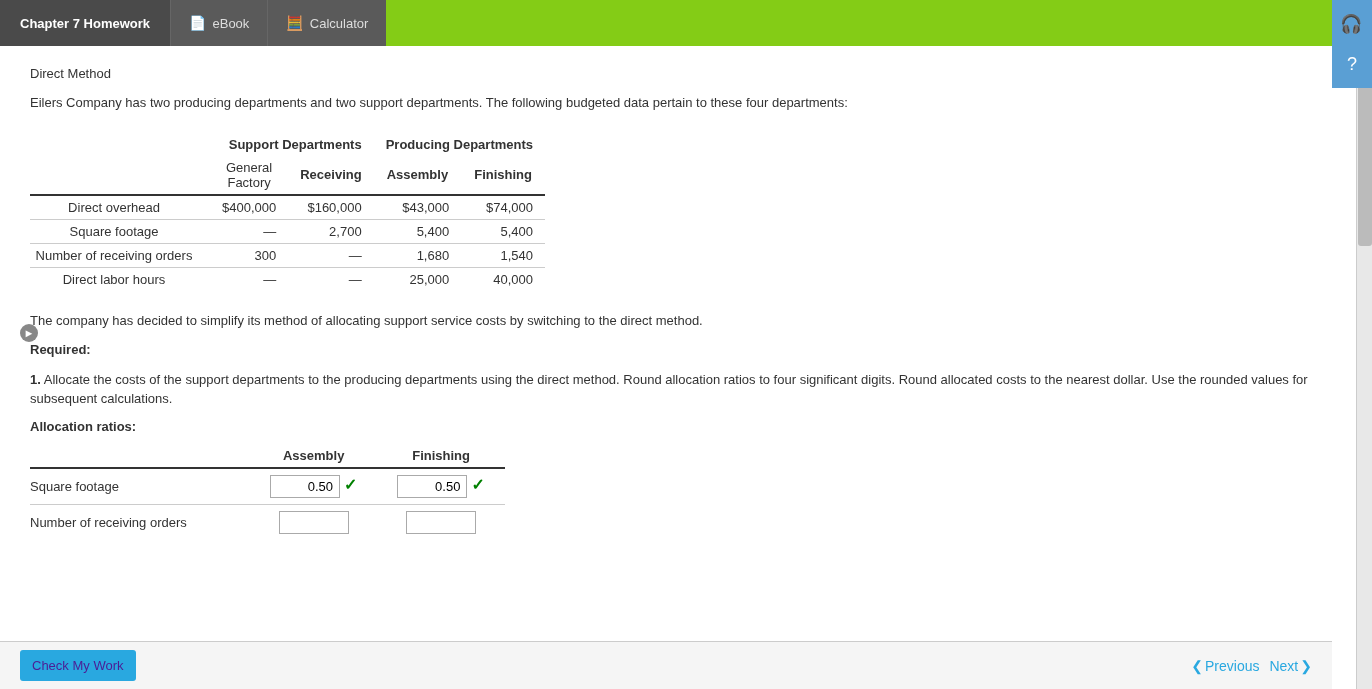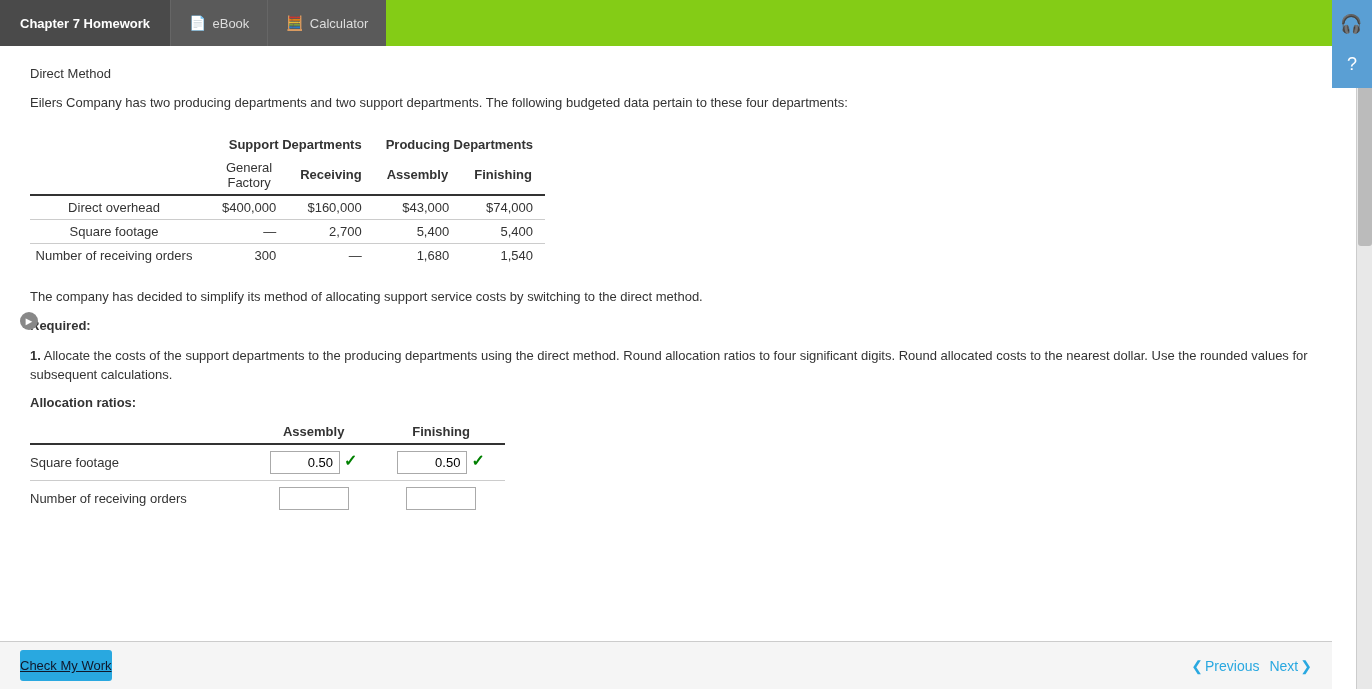--- a/index.html
+++ b/index.html
@@ -206,27 +206,26 @@
       height: 48px;
       background: #f5f5f5;
       border-top: 1px solid #ccc;
       display: flex;
       align-items: center;
       justify-content: space-between;
       padding: 0 20px;
     }
     .check-my-work-btn {
       background: #29a8e0;
-      color: #0f172a;
+      color: #4c1d95;
       border: none;
-      padding: 8px 0;
+      padding: 8px 12px;
       font-size: 13px;
       cursor: pointer;
       border-radius: 3px;
-      text-decoration: underline;
     }
 
     .nav-buttons {
       display: flex;
       align-items: center;
       gap: 10px;
     }
     .nav-btn {
       background: none;
       border: none;
@@ -318,20 +317,27 @@
             <td>2,700</td>
             <td>5,400</td>
             <td>5,400</td>
           </tr>
           <tr>
             <td>Number of receiving orders</td>
             <td>300</td>
             <td>—</td>
             <td>1,680</td>
             <td>1,540</td>
+          </tr>
+          <tr>
+            <td>Direct labor hours</td>
+            <td>—</td>
+            <td>—</td>
+            <td>25,000</td>
+            <td>40,000</td>
           </tr>
         </tbody>
       </table>
 
       <p class="body-text">The company has decided to simplify its method of allocating support service costs by switching to the direct method.</p>
       <p class="body-text"><strong>Required:</strong></p>
       <p class="body-text">
         <strong>1.</strong>
         <span>Allocate the costs of the support departments to the producing departments using the direct method. Round allocation ratios to four significant digits. Round allocated costs to the nearest dollar. Use the rounded values for subsequent calculations.</span>
       </p>

